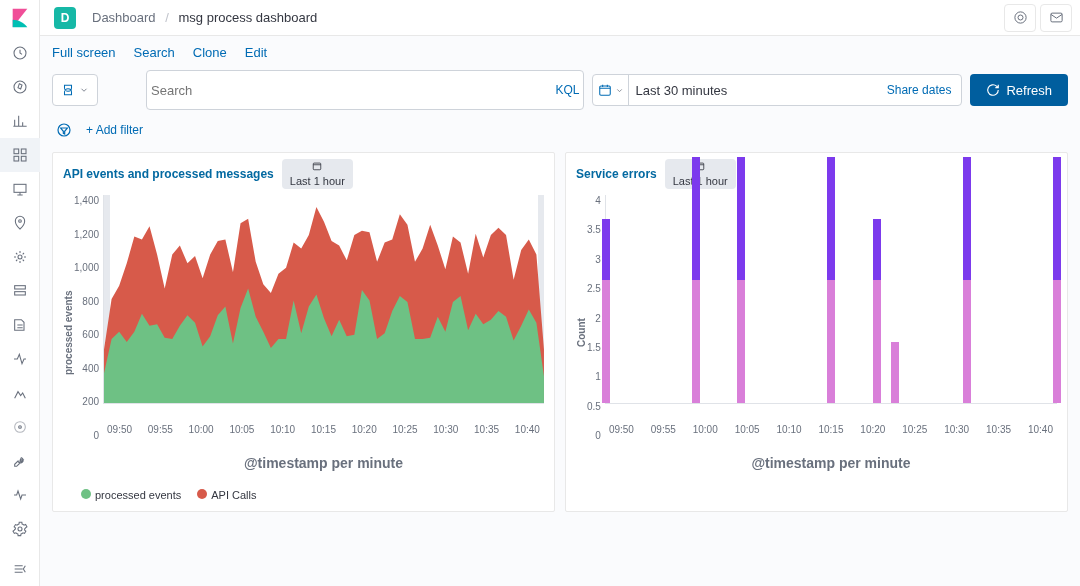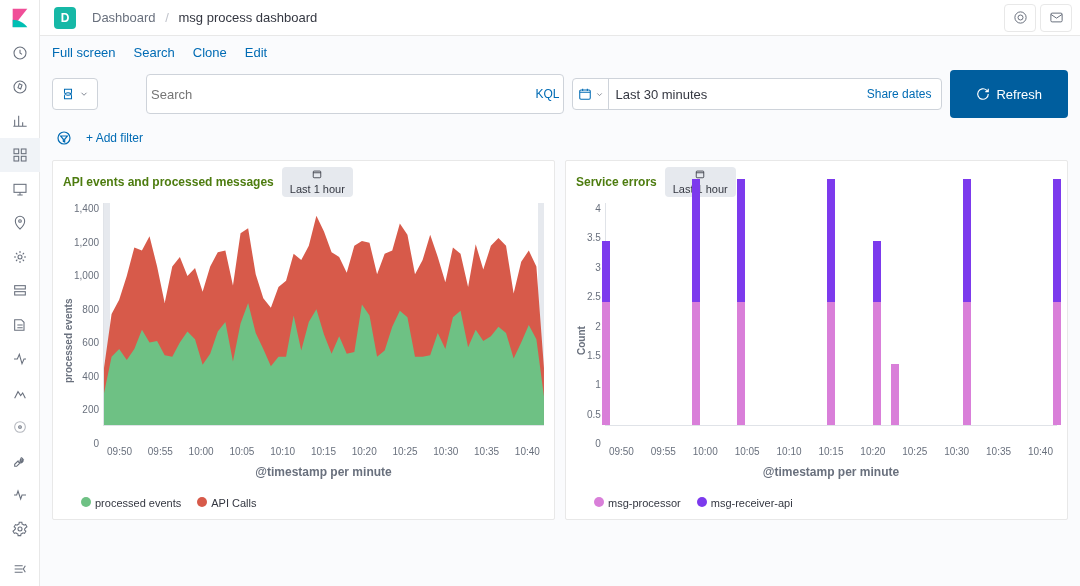--- a/index.html
+++ b/index.html
@@ -21,40 +21,40 @@
 .subbar a { color: #006bb4; font-size: 13px; text-decoration: none; cursor: pointer; }
 .query-row { display: flex; gap: 8px; padding: 2px 12px 0 12px; align-items: center; }
 .pill-btn { height: 32px; border: 1px solid #ced3da; border-radius: 4px; background: #fff; display: flex; align-items: center; justify-content: center; padding: 0 8px; color: #69707d; cursor: pointer; }
 .search-wrap { flex: 1; height: 40px; border: 1px solid #ced3da; border-radius: 4px; background: #fff; display: flex; align-items: center; padding: 0 4px; margin-left: 40px; }
 .search-wrap input { flex: 1; border: 0; outline: 0; font-size: 13px; color: #343741; background: transparent; }
 .kql { color: #006bb4; font-size: 12px; font-weight: 500; }
 .date-wrap { width: 370px; height: 32px; border: 1px solid #ced3da; border-radius: 4px; background: #fff; display: flex; align-items: center; overflow: hidden; }
 .date-seg { width: 36px; height: 100%; border-right: 1px solid #ced3da; display: flex; align-items: center; justify-content: center; color: #006bb4; cursor: pointer; }
 .date-text { flex: 1; padding: 0 6px; font-size: 13px; color: #343741; }
 .show-dates { color: #006bb4; font-size: 12px; padding: 0 10px; cursor: pointer; }
-.refresh-btn { height: 48px; background: #005e9e; color: #fff; border: 0; border-radius: 4px; display: flex; align-items: center; gap: 6px; padding: 0 26px; font-size: 13px; cursor: pointer; }
+.refresh-btn { height: 32px; background: #005e9e; color: #fff; border: 0; border-radius: 4px; display: flex; align-items: center; gap: 6px; padding: 0 16px; font-size: 13px; cursor: pointer; }
 .filter-row { display: flex; align-items: center; gap: 10px; padding: 8px 12px 10px 12px; }
 .filter-icon { width: 24px; height: 24px; border: 0; display: flex; align-items: center; justify-content: center; color: #006bb4; cursor: pointer; }
 .add-filter { color: #006bb4; font-size: 12px; cursor: pointer; }
 .panels { display: flex; gap: 10px; padding: 0 12px; }
 .panel { background: #fff; border: 1px solid #e8e8e8; border-radius: 2px; flex: 1; padding: 6px 10px 10px 10px; }
 .panel-head { display: flex; align-items: center; gap: 8px; }
-.panel-title { font-size: 12px; font-weight: 700; color: #4d7c0f; }
+.panel-title { font-size: 12px; font-weight: 700; color: #0369a1; }
 .badge { background: #e6e9ee; color: #343741; font-size: 11px; display: inline-flex; align-items: center; gap: 4px; padding: 2px 8px; border-radius: 4px; flex-direction: column; }
 .chart-zone { height: 276px; display: flex; }
 .y-axis-label { writing-mode: vertical-rl; transform: rotate(180deg); font-size: 10px; color: #69707d; font-weight: 600; text-align: center; }
 .y-ticks { display: flex; flex-direction: column; justify-content: space-between; align-items: flex-end; padding-right: 4px; font-size: 10px; color: #69707d; height: 246px;}
 .plot-col { flex: 1; display: flex; flex-direction: column; }
 .plot-area { height: 246px; position: relative; border-left: 1px solid #e0e3e8; border-bottom: 1px solid #e0e3e8; }
 .plot-area svg { position: absolute; inset: 0; width: 100%; height: 100%; }
 .edge-bar { position: absolute; top: 0; bottom: 0; width: 6px; background: #e6e9ee; }
 .edge-bar.left { left: 0; }
 .edge-bar.right { right: 0; }
 .x-ticks { display: flex; justify-content: space-between; font-size: 10px; color: #69707d; padding: 20px 4px 0 4px; }
-.x-label { text-align: center; font-size: 12px; font-weight: 600; color: #69707d; margin-top: 8px; }
+.x-label { text-align: center; font-size: 14px; font-weight: 600; color: #69707d; margin-top: 20px; }
 .legend { display: flex; gap: 16px; align-items: center; margin-top: 18px; font-size: 11px; color: #343741; padding-left: 18px; }
 .dot { width: 10px; height: 10px; border-radius: 50%; display: inline-block; margin-right: 4px; }
 .bar-container { position: absolute; inset: 0; display: flex; align-items: flex-end; }
 </style>
 </head>
 <body>
 
 <div class="left-rail">
   <div class="logo">
     <svg viewBox="0 0 24 24" width="22" height="22">
@@ -357,19 +357,15 @@
               <span>10:15</span>
               <span>10:20</span>
               <span>10:25</span>
               <span>10:30</span>
               <span>10:35</span>
               <span>10:40</span>
             </div>
           <div class="x-label">@timestamp per minute</div>
         </div>
       </div>
-      <div class="legend">
-        <span><span class="dot" style="background:#d97fd9"></span><span>msg-processor</span></span>
-        <span><span class="dot" style="background:#7c3aed"></span><span>msg-receiver-api</span></span>
-      </div>
     </div>
   </div>
 </div>
 
 </body></html>

